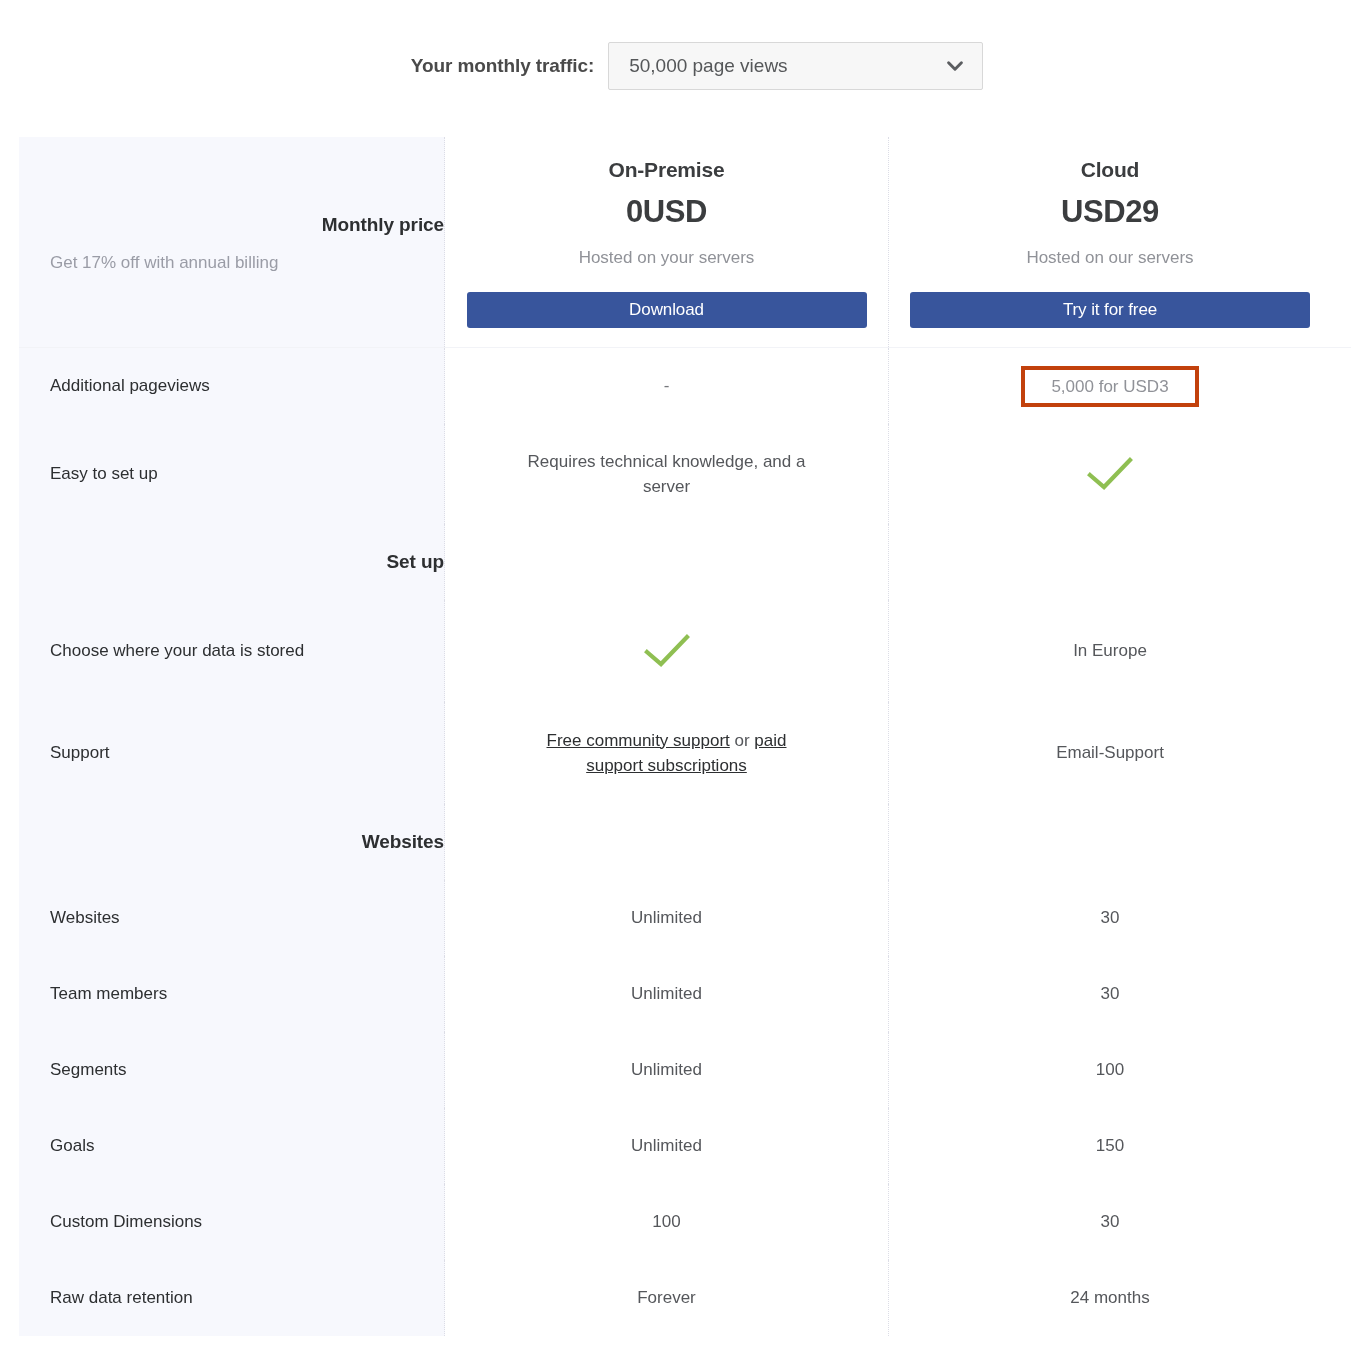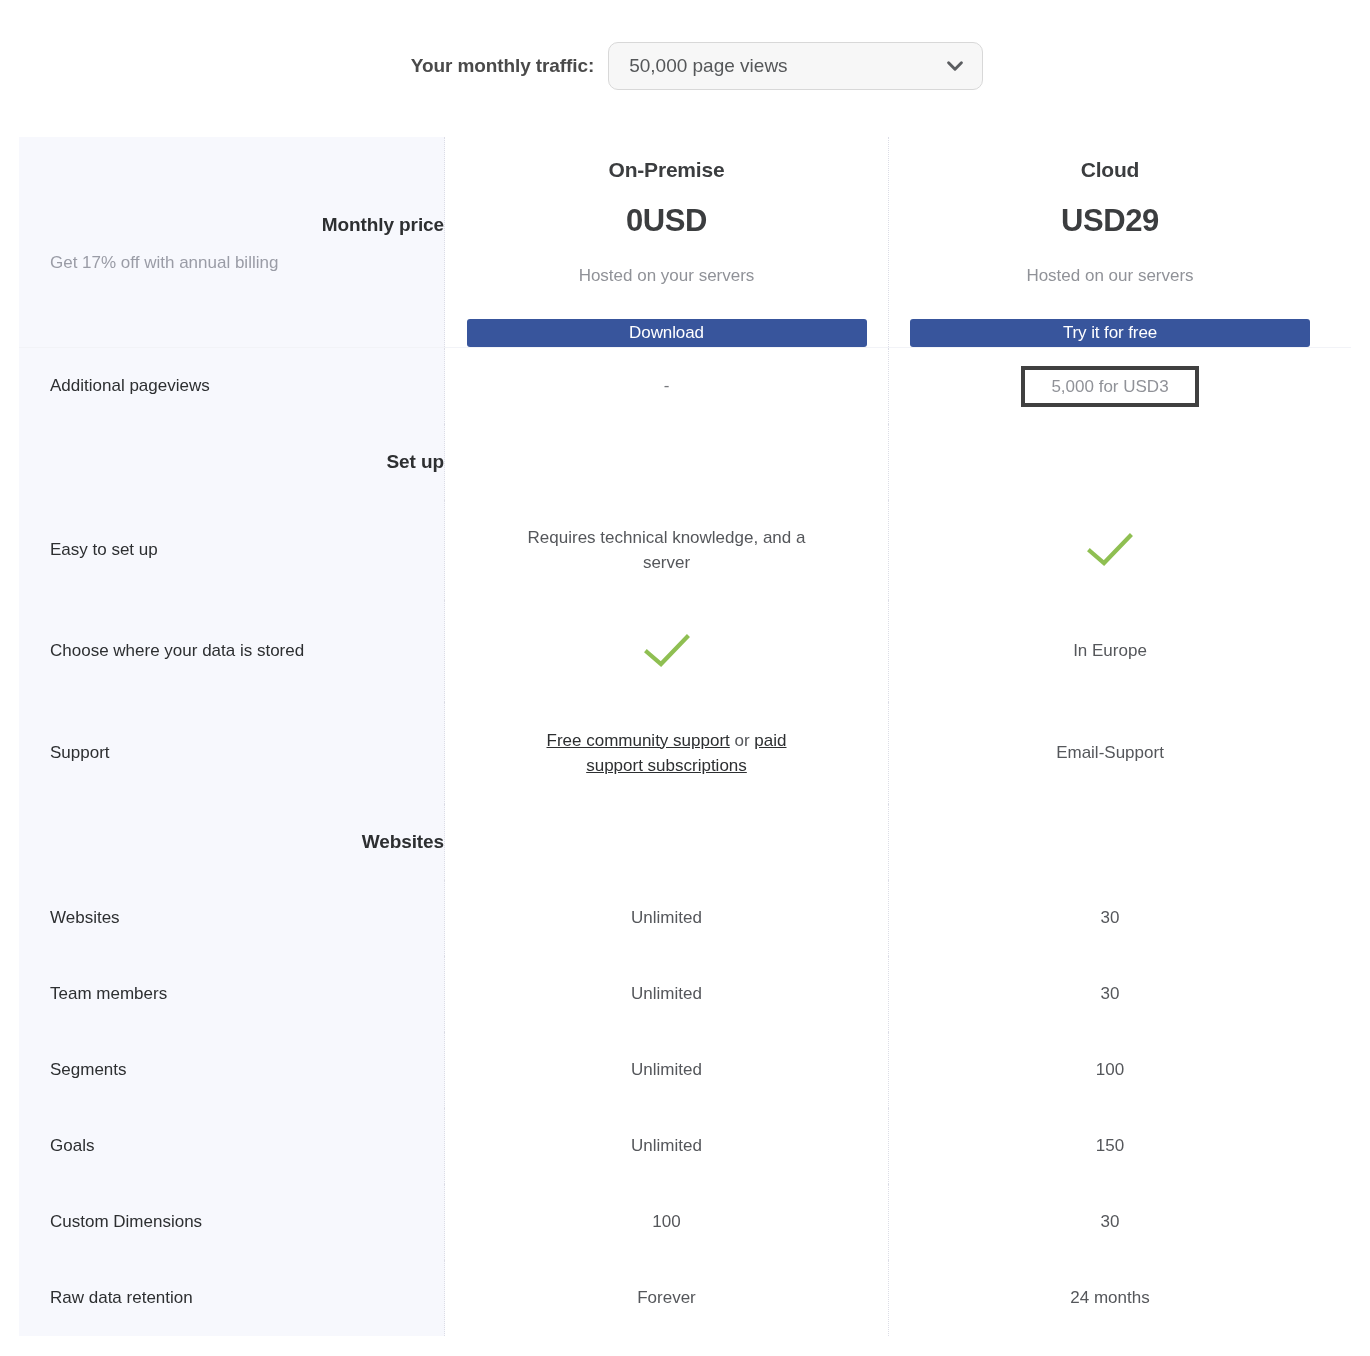--- a/index.html
+++ b/index.html
@@ -28,21 +28,21 @@
     color: #4a4a4a;
     letter-spacing: -0.1px;
     margin-right: 14px;
   }
   .traffic-select {
     position: relative;
     width: 375px;
     height: 48px;
     background: #f7f7f7;
     border: 1px solid #d8d8d8;
-    border-radius: 10px;
+    border-radius: 2px;
     display: flex;
     align-items: center;
     padding: 0 16px 0 20px;
   }
   .traffic-select-value {
     font-size: 19px;
     color: #555759;
     flex: 1;
     white-space: nowrap;
   }
@@ -85,21 +85,21 @@
     text-align: center;
     background: #ffffff;
   }
   .cell-plan.divider {
     border-left: 1px dotted #dcdde6;
   }
 
   
   .row-header { height: 211px; border-bottom: 1px solid #f2f3f7; }
   .row-header .cell-feature { justify-content: flex-start; padding-top: 76px; }
-  .row-header .cell-plan { justify-content: flex-start; padding-top: 22px; gap: 9px; }
+  .row-header .cell-plan { justify-content: flex-start; padding-top: 22px; }
 
   .feature-title {
     font-size: 19px;
     font-weight: bold;
     color: #2d2f31;
     letter-spacing: -0.1px;
     line-height: 1.3;
     text-align: right;
   }
   .feature-sub {
@@ -146,21 +146,21 @@
     align-items: center;
     justify-content: center;
     letter-spacing: -0.1px;
   }
 
   
   .row-addpv { height: 76px; }
   .cell-dash { font-size: 17px; color: #76787c; }
 
   .addpv-highlight {
-    border: 4px solid #404040;
+    border: 4px solid #c2410c;
     background: #ffffff;
     padding: 8px 26px;
     font-size: 17px;
     color: #909298;
     line-height: 1;
     cursor: pointer;
   }
 
   
   .row-section { height: 76px; }
@@ -227,42 +227,42 @@
       <div class="feature-label">Additional pageviews</div>
     </div>
     <div class="cell-plan">
       <span class="cell-dash">-</span>
     </div>
     <div class="cell-plan divider">
       <span class="addpv-highlight">5,000 for USD3</span>
     </div>
   </div>
 
-  <div class="row row-section">
-    <div class="cell-feature">
-      <div class="feature-title">Set up</div>
-    </div>
-    <div class="cell-plan"></div>
-    <div class="cell-plan divider"></div>
-  </div>
-
   <div class="row row-feature" style="height:100px">
     <div class="cell-feature">
       <div class="feature-label">Easy to set up</div>
     </div>
     <div class="cell-plan">
       <div class="cell-value" style="max-width:372px">Requires technical knowledge, and a server</div>
     </div>
     <div class="cell-plan divider">
       <svg class="check-icon" viewBox="0 0 48 34">
         <path d="M4 18 L18 30 L44 3" fill="none" stroke="#8fbf52" stroke-width="4.2" stroke-linecap="square" stroke-linejoin="miter"></path>
       </svg>
     </div>
   </div>
 
+  <div class="row row-section">
+    <div class="cell-feature">
+      <div class="feature-title">Set up</div>
+    </div>
+    <div class="cell-plan"></div>
+    <div class="cell-plan divider"></div>
+  </div>
+
   <div class="row row-feature" style="height:102px">
     <div class="cell-feature">
       <div class="feature-label">Choose where your data is stored</div>
     </div>
     <div class="cell-plan">
       <svg class="check-icon" viewBox="0 0 48 34">
         <path d="M4 18 L18 30 L44 3" fill="none" stroke="#8fbf52" stroke-width="4.2" stroke-linecap="square" stroke-linejoin="miter"></path>
       </svg>
     </div>
     <div class="cell-plan divider">

